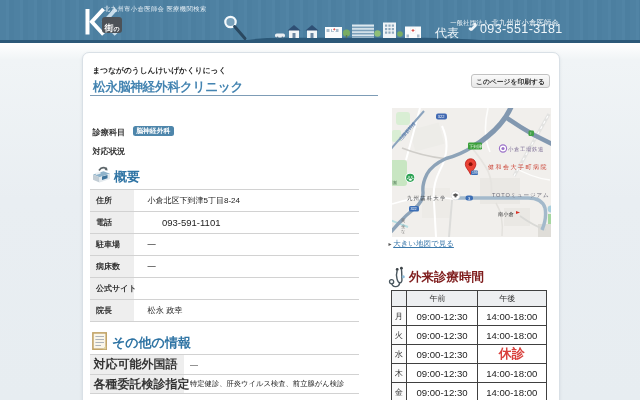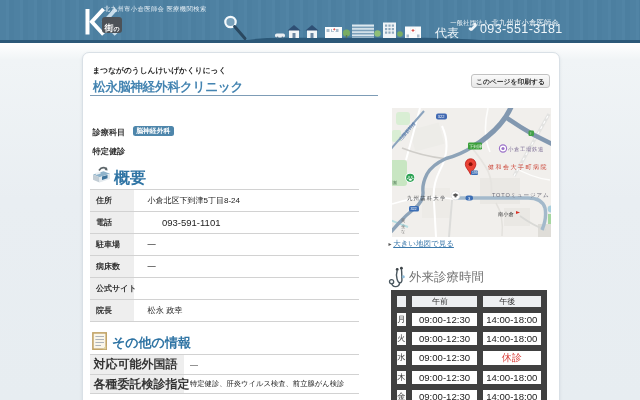--- a/index.html
+++ b/index.html
@@ -102,33 +102,33 @@
 <div class="abs" style="left:82px;top:52px;width:478px;height:360px;background:#ffffff;border:1px solid #d9e0e6;border-radius:7px;box-shadow:0 1px 3px rgba(100,120,140,0.15);"></div>
 
 <div class="abs" style="left:471px;top:74px;width:79px;height:14px;background:linear-gradient(180deg,#fafafa,#e8e8e8);border:1px solid #c2c2c2;border-radius:3px;font-size:6.8px;font-weight:bold;color:#333;text-align:center;line-height:13px;white-space:nowrap;">このページを印刷する</div>
 
 <div class="abs" style="left:92.5px;top:65.5px;font-size:7.7px;font-weight:bold;color:#1c1c1c;">まつながのうしんけいげかくりにっく</div>
 <div class="abs" style="left:93px;top:78.5px;font-size:12.8px;font-weight:bold;color:#4484b1;letter-spacing:-0.4px;">松永脳神経外科クリニック</div>
 <div class="abs" style="left:89.5px;top:95px;width:288px;height:1.3px;background:#7d9cb6;"></div>
 
 <div class="abs" style="left:92.5px;top:127px;font-size:8.2px;font-weight:bold;color:#333;">診療科目</div>
 <div class="abs" style="left:133px;top:125.8px;width:40.5px;height:10.5px;background:#4e86ab;border-radius:2.5px;color:#fff;font-size:6.8px;font-weight:bold;text-align:center;line-height:10.5px;">脳神経外科</div>
-<div class="abs" style="left:92.5px;top:146px;font-size:8.2px;font-weight:bold;color:#333;">特定健診</div>
+<div class="abs" style="left:92.5px;top:146px;font-size:8.2px;font-weight:bold;color:#333;">対応状況</div>
 
 <svg class="abs" style="left:91px;top:164.5px;" width="21" height="19" viewBox="0 0 21 19">
 
   <path d="M2,9.5 L12.5,6.2 L19,8.8 L8.5,12.2 Z" fill="#8fb3cb"></path>
   <path d="M2,9.5 L8.5,12.2 L8.5,17.5 L2,14.8 Z" fill="#c2cdd5"></path>
   <path d="M8.5,12.2 L19,8.8 L19,14 L8.5,17.5 Z" fill="#e4eaee"></path>
   <path d="M11,11.6 L16.5,9.9 L16.5,13.3 L11,15 Z" fill="#3e749c"></path>
   <path d="M8,5.5 Q11,1 15.5,3.8" fill="none" stroke="#5d6569" stroke-width="1.7"></path>
   <path d="M15.9,2.2 L16.6,5.4 L13.6,4.9 Z" fill="#5d6569"></path>
   <rect x="4.5" y="7.2" width="5" height="2" fill="#eef2f5" transform="rotate(-17 7 8)"></rect>
 </svg>
-<div class="abs" style="left:114px;top:167.5px;font-size:16px;font-weight:bold;color:#2f74a4;">概要</div>
+<div class="abs" style="left:114px;top:167.5px;font-size:13px;font-weight:bold;color:#2f74a4;">概要</div>
 
 <div class="abs" style="left:90px;top:188.5px;width:268.5px;font-size:8.2px;color:#222;">
   <table style="border-collapse:collapse;width:100%;table-layout:fixed;">
     <colgroup>
         <col style="width:44px">
         <col>
       </colgroup>
     <tbody>
         <tr style="height:22px;">
           <th>住所</th>
@@ -280,21 +280,21 @@
 <div class="abs" style="left:388.5px;top:239px;font-size:7.5px;color:#3c79ab;"><span style="color:#555;font-size:6px;">▸ </span><span style="text-decoration:underline;">大きい地図で見る</span></div>
 
 <svg class="abs" style="left:388px;top:265.5px;" width="19" height="23" viewBox="0 0 19 23">
   <circle cx="9.2" cy="3.4" r="1.4" fill="#3d4347"></circle>
   <circle cx="13.4" cy="2.2" r="1.4" fill="#3d4347"></circle>
   <path d="M9.2,4.2 C8.4,7 8.2,10 9,12.8 C9.6,15.2 10.9,16.6 11.6,16.8 C13.2,17 14.2,15.4 13.9,13 C13.7,10 13.9,6 13.4,3" fill="none" stroke="#49565e" stroke-width="1.4"></path>
   <path d="M11.6,16.9 C11.5,19.3 9.8,20.8 7.4,20.6 C5.1,20.4 3.6,19 3.8,17.1" fill="none" stroke="#49565e" stroke-width="1.4"></path>
   <circle cx="3.6" cy="15.7" r="2.1" fill="#f4f7f9" stroke="#49565e" stroke-width="1.3"></circle>
   <circle cx="15.3" cy="10.8" r="1.5" fill="#8fbcd9"></circle>
 </svg>
-<div class="abs" style="left:409px;top:268.5px;font-size:12.5px;font-weight:normal;color:#737373;">外来診療時間</div>
+<div class="abs" style="left:409px;top:268.5px;font-size:12.5px;font-weight:bold;color:#7f1d1d;">外来診療時間</div>
 
 <div class="abs" style="left:390.5px;top:289.5px;width:156px;">
   <table id="hours" style="border-collapse:collapse;width:100%;table-layout:fixed;border:1px solid #d5d5d5;">
     <colgroup>
         <col style="width:15.5px">
         <col style="width:71px">
         <col>
       </colgroup>
     <tbody>
         <tr style="height:16.5px;background:#edeff1;">
@@ -324,18 +324,18 @@
         </tr>
     <tr style="height:19.1px;">
           <td class="hd">金</td>
           <td class="ht">09:00-12:30</td>
           <td class="ht">14:00-18:00</td>
         </tr>
   </tbody>
     </table>
 </div>
 <style>
-  #hours td { border:6px solid #404040; text-align:center; padding:0; }
+  #hours td { border:1px solid #404040; text-align:center; padding:0; }
   #hours .hh { font-size:8px; color:#333; padding-right:9px; }
   #hours .hd { font-size:8.2px; color:#333; background:#fbfbfb; }
   #hours .ht { font-size:9.6px; color:#222; }
-  #hours .hx { font-size:10px; color:#d9413d; font-weight:normal; }
+  #hours .hx { font-size:13px; color:#d9413d; font-weight:bold; }
 </style>
 
 </body></html>

